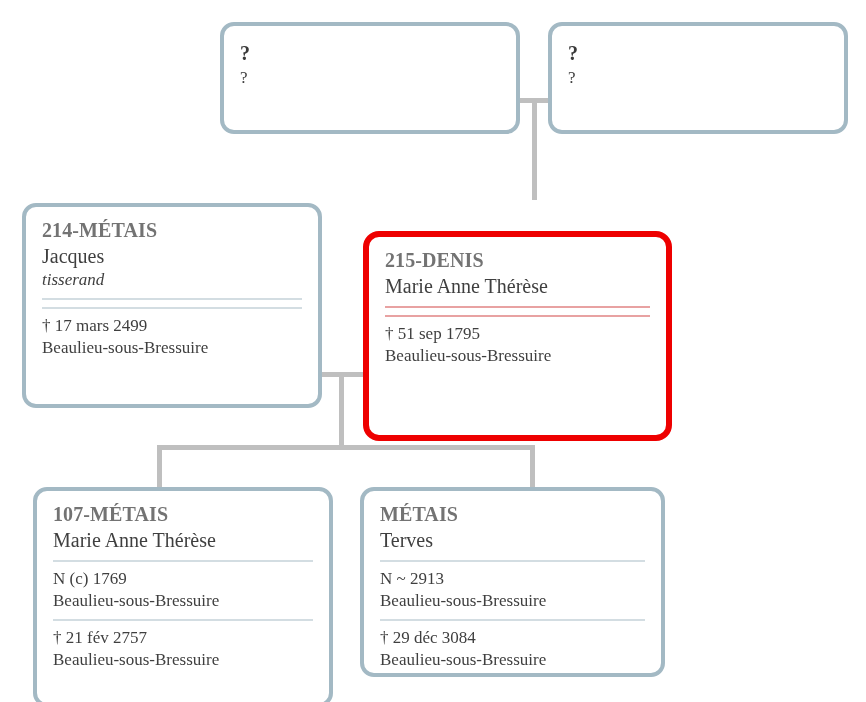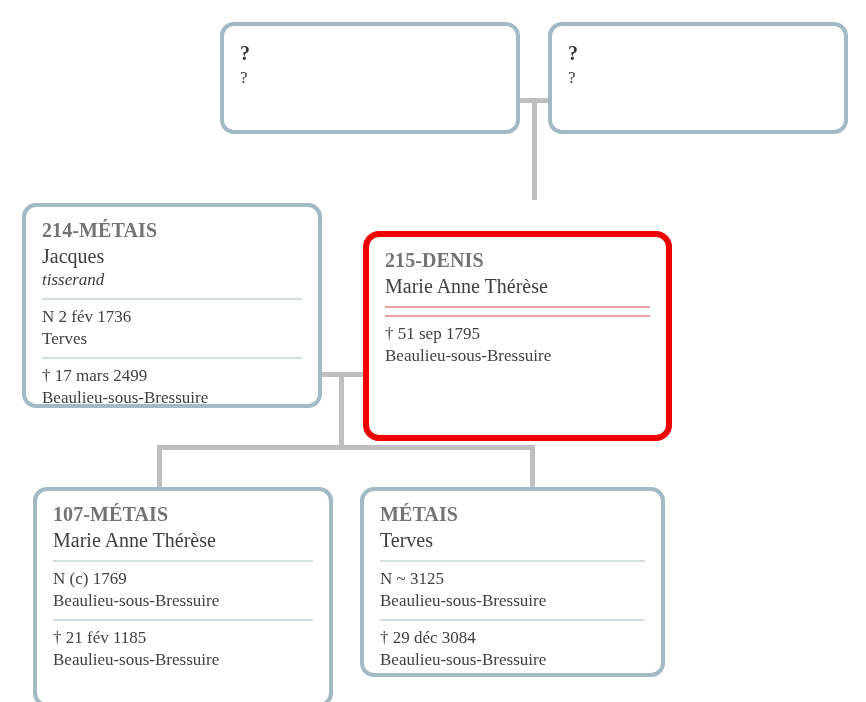--- a/index.html
+++ b/index.html
@@ -146,44 +146,43 @@
   <div class="card unknown" id="box-gm-unknown">
     <div class="qmark-big">?</div>
     <div class="qmark-small">?</div>
   </div>
 
   <div class="card" id="box-father">
     <div class="surname-line"><span class="sosa">214</span><span class="dash">-</span><span>MÉTAIS</span></div>
     <div class="given">Jacques</div>
     <div class="occupation">tisserand</div>
     <div class="sep"></div>
-    <div class="event"><span>N 2 fév 1736</span><span class="place">Terves</span></div>
     <div class="sep"></div>
     <div class="event"><span>† 17 mars 2499</span><span class="place">Beaulieu-sous-Bressuire</span></div>
   </div>
 
   <div class="card highlight" id="box-mother">
     <div class="surname-line"><span class="sosa">215</span><span class="dash">-</span><span>DENIS</span></div>
     <div class="given">Marie Anne Thérèse</div>
     <div class="sep"></div>
     <div class="sep"></div>
     <div class="event"><span>† 51 sep 1795</span><span class="place">Beaulieu-sous-Bressuire</span></div>
   </div>
 
   <div class="card" id="box-child-1">
     <div class="surname-line"><span class="sosa">107</span><span class="dash">-</span><span>MÉTAIS</span></div>
     <div class="given">Marie Anne Thérèse</div>
     <div class="sep"></div>
     <div class="event"><span>N (c) 1769</span><span class="place">Beaulieu-sous-Bressuire</span></div>
     <div class="sep"></div>
-    <div class="event"><span>† 21 fév 1185</span><span class="place">Beaulieu-sous-Bressuire</span></div>
+    <div class="event"><span>† 21 fév 2757</span><span class="place">Beaulieu-sous-Bressuire</span></div>
   </div>
 
   <div class="card" id="box-child-2">
     <div class="surname-line"><span class="sosa"></span><span class="dash"></span><span>MÉTAIS</span></div>
     <div class="given">Terves</div>
     <div class="sep"></div>
-    <div class="event"><span>N ~ 3125</span><span class="place">Beaulieu-sous-Bressuire</span></div>
+    <div class="event"><span>N ~ 2913</span><span class="place">Beaulieu-sous-Bressuire</span></div>
     <div class="sep"></div>
     <div class="event"><span>† 29 déc 3084</span><span class="place">Beaulieu-sous-Bressuire</span></div>
   </div>
 
 </div>
 
 </body></html>

